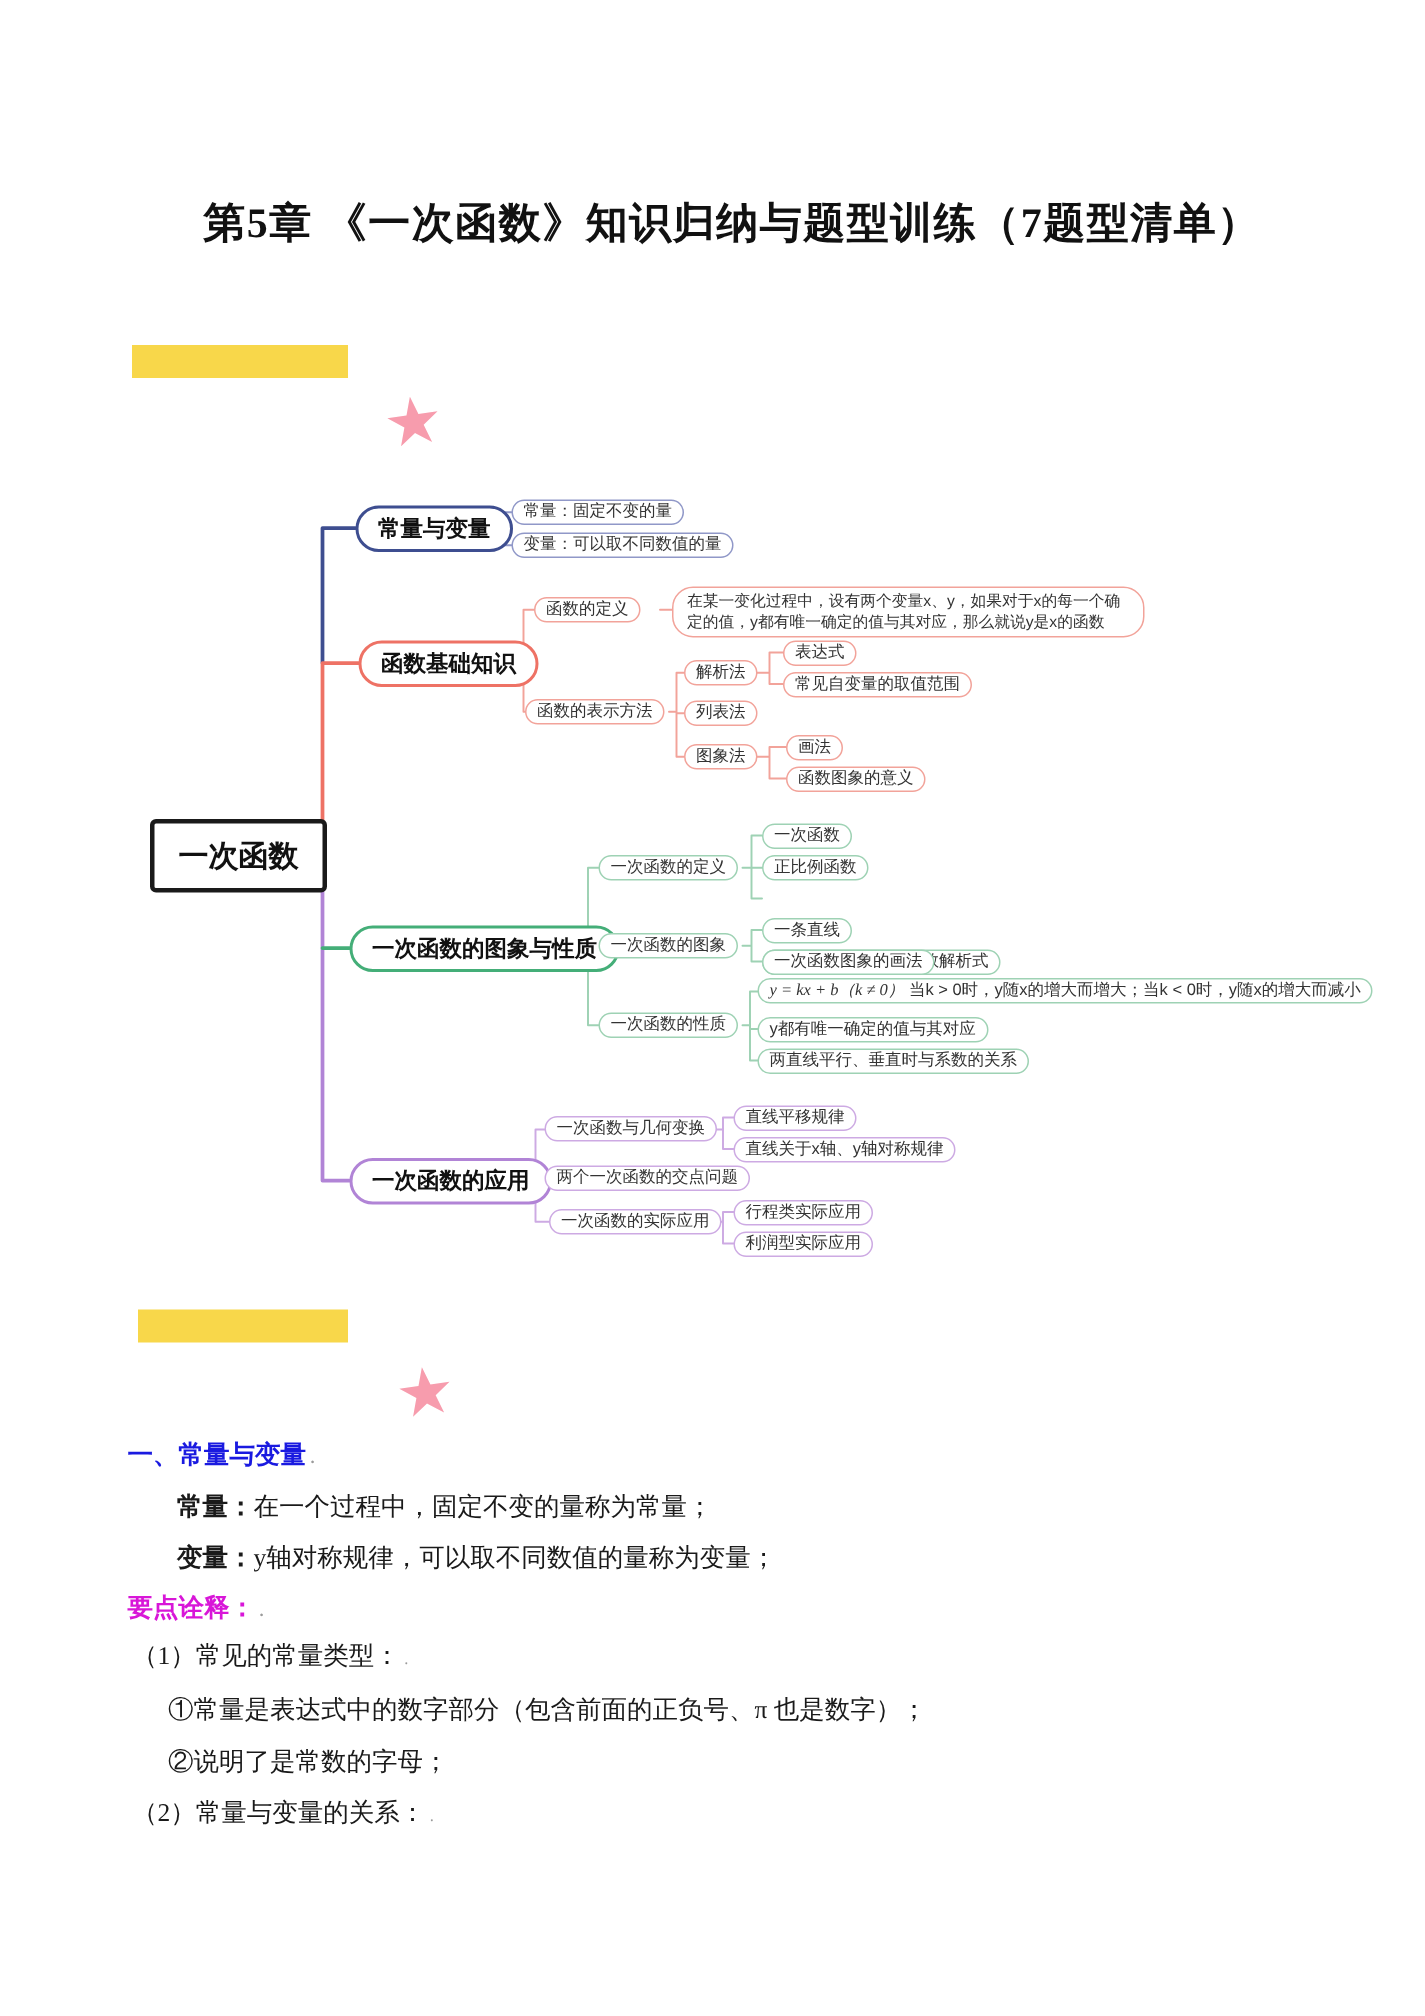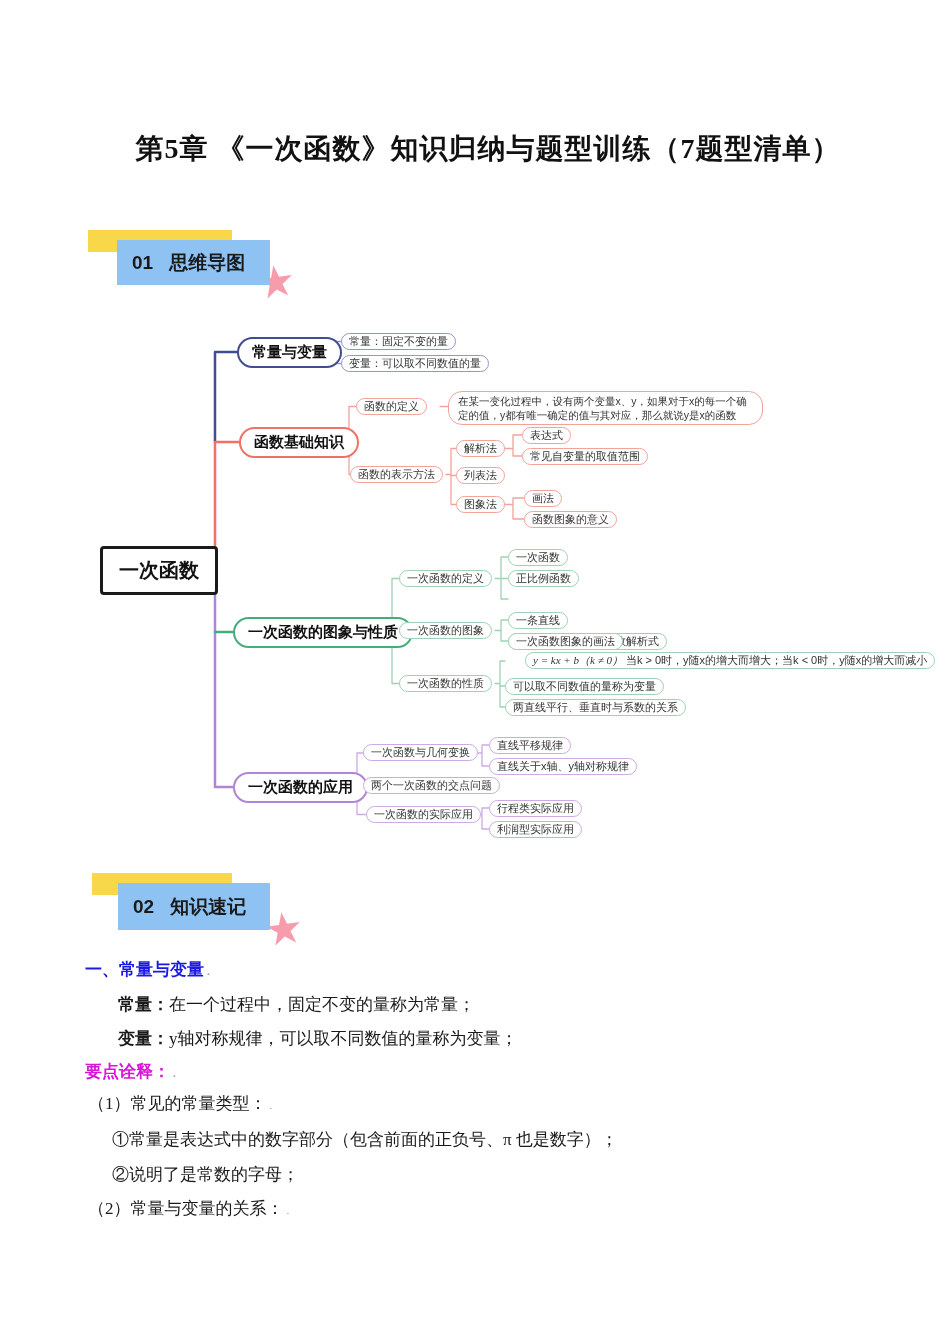--- a/index.html
+++ b/index.html
@@ -58,24 +58,20 @@
 </head>
 <body>
 
 <div class="page">
 
   <h1 class="doc-title">第5章 《一次函数》知识归纳与题型训练（7题型清单）</h1>
 
   <div class="sec-header" style="left:88px; top:230px;">
     <div class="ybar"></div>
     <div class="star" style="left:168px; top:30px;">★</div>
-    <div class="bluebox" style="left:29px; top:10px; width:153px; height:45px;">
-      <span>01</span>
-      <span>思维导图</span>
-    </div>
   </div>
 
   <div class="mindmap">
     <svg width="820" height="530" viewBox="0 0 820 530">
       <g fill="none" stroke-linecap="round" stroke-linejoin="round">
         <path d="M130 27 V117 M130 27 H152" stroke="#3e4e90" stroke-width="2.5"></path>
         <path d="M130 117 V242 M130 117 H154" stroke="#ee7265" stroke-width="2.5"></path>
         <path d="M130 242 V462 M130 462 H148" stroke="#b184d6" stroke-width="2.5"></path>
         <path d="M130 307 H148" stroke="#44ae78" stroke-width="2.5"></path>
         <path d="M111 242 H130" stroke="#c9a6e2" stroke-width="2.5"></path>
@@ -114,44 +110,40 @@
 
     <div class="mm-node mm-main b3" style="left:148px; top:292px;">一次函数的图象与性质</div>
     <div class="mm-node mm-leaf g" style="left:314px; top:245px;">一次函数的定义</div>
     <div class="mm-node mm-leaf g" style="left:423px; top:224px;">一次函数</div>
     <div class="mm-node mm-leaf g" style="left:423px; top:245px;">正比例函数</div>
     <div class="mm-node mm-leaf g" style="left:423px; top:266px;margin-top:42px;">待定系数法求一次函数解析式</div>
     <div class="mm-node mm-leaf g" style="left:314px; top:297px;">一次函数的图象</div>
     <div class="mm-node mm-leaf g" style="left:423px; top:287px;">一条直线</div>
     <div class="mm-node mm-leaf g" style="left:423px; top:308px;">一次函数图象的画法</div>
     <div class="mm-node mm-leaf g" style="left:314px; top:350px;">一次函数的性质</div>
-    <div class="mm-node mm-leaf g" style="left:420px; top:327px;margin-left:20px;">
+    <div class="mm-node mm-leaf g" style="left:420px; top:327px;">
       <span class="mm-math">y = kx + b（k ≠ 0）</span>
         <span>当k &gt; 0时，y随x的增大而增大；当k &lt; 0时，y随x的增大而减小</span>
     </div>
-    <div class="mm-node mm-leaf g" style="left:420px; top:353px;">可以取不同数值的量称为变量</div>
+    <div class="mm-node mm-leaf g" style="left:420px; top:353px;">y都有唯一确定的值与其对应</div>
     <div class="mm-node mm-leaf g" style="left:420px; top:374px;">两直线平行、垂直时与系数的关系</div>
 
     <div class="mm-node mm-main b4" style="left:148px; top:447px;">一次函数的应用</div>
     <div class="mm-node mm-leaf p" style="left:278px; top:419px;">一次函数与几何变换</div>
     <div class="mm-node mm-leaf p" style="left:404px; top:412px;">直线平移规律</div>
     <div class="mm-node mm-leaf p" style="left:404px; top:433px;">直线关于x轴、y轴对称规律</div>
     <div class="mm-node mm-leaf p" style="left:278px; top:452px;">两个一次函数的交点问题</div>
     <div class="mm-node mm-leaf p" style="left:281px; top:481px;">一次函数的实际应用</div>
     <div class="mm-node mm-leaf p" style="left:404px; top:475px;">行程类实际应用</div>
     <div class="mm-node mm-leaf p" style="left:404px; top:496px;">利润型实际应用</div>
   </div>
 
   <div class="sec-header" style="left:92px; top:873px;">
     <div class="ybar" style="width:140px;"></div>
     <div class="star" style="left:172px; top:34px;">★</div>
-    <div class="bluebox" style="left:26px; top:10px; width:152px; height:47px;">
-      <span>02</span>
-      <span>知识速记</span>
-    </div>
   </div>
 
   <div class="kline k-heading" style="left:85px; top:958px;">
     <span>一、常量与变量</span><span class="pmark">.</span>
   </div>
 
   <div class="kline" style="left:118px; top:993px;">
     <span class="blab">常量：</span><span>在一个过程中，固定不变的量称为常量；</span>
   </div>
 

